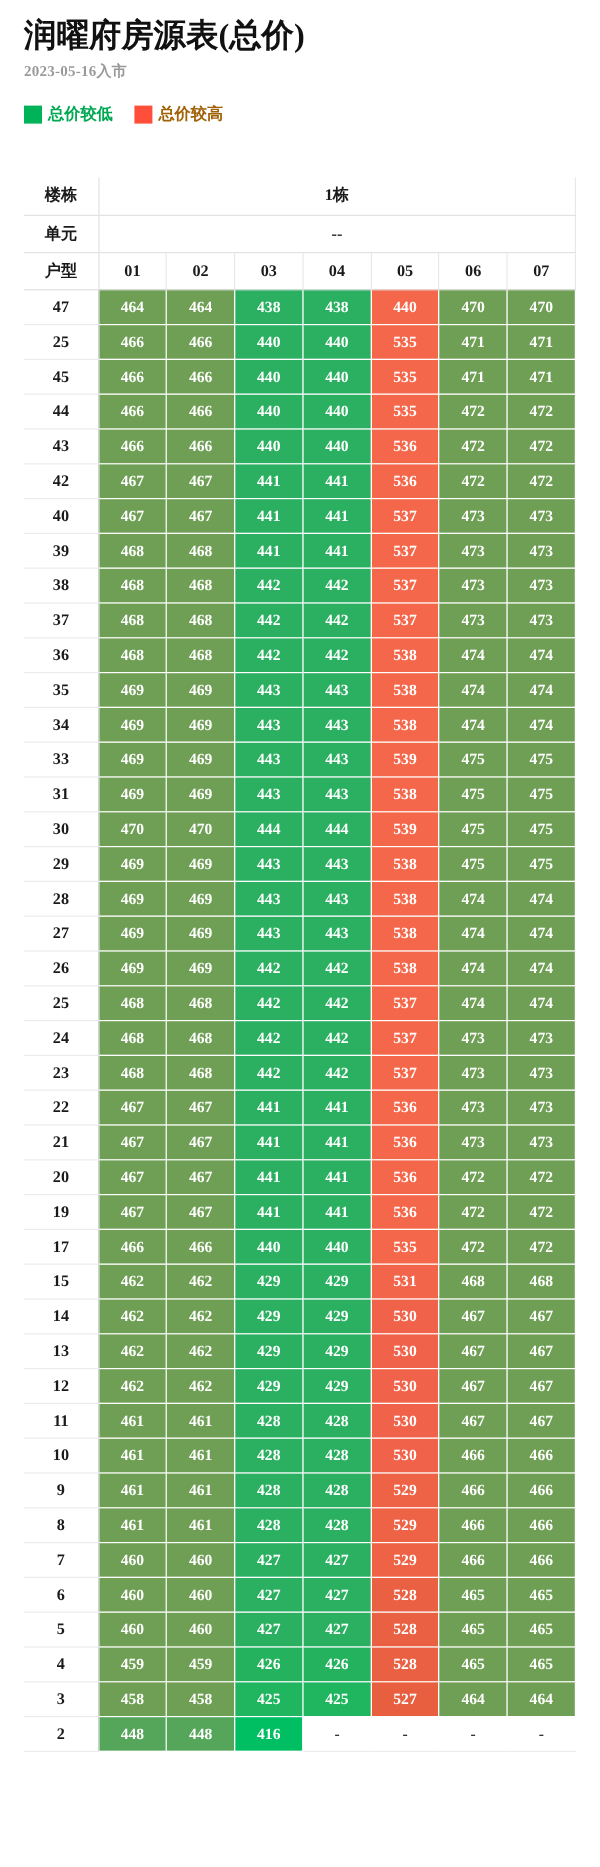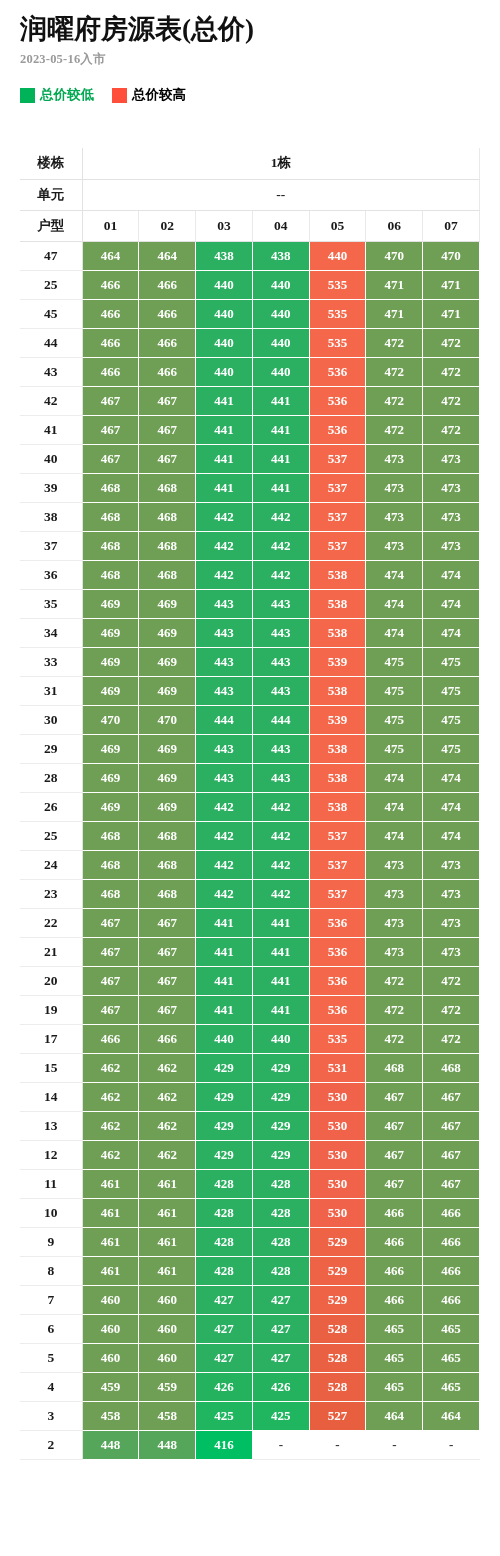--- a/index.html
+++ b/index.html
@@ -118,21 +118,21 @@
     <div class="subtitle">2023-05-16入市</div>
   </div>
 
   <div class="legend" id="legend-root">
       <div class="legend-item">
         <span class="legend-swatch" style="background: rgb(0, 179, 89);"></span>
         <span class="legend-label" style="color: rgb(0, 168, 81);">总价较低</span>
       </div>
       <div class="legend-item">
         <span class="legend-swatch" style="background: rgb(255, 79, 58);"></span>
-        <span class="legend-label" style="color: #000000;">总价较高</span>
+        <span class="legend-label" style="color: #a16207;">总价较高</span>
       </div>
     </div>
 
   <div class="table-wrap">
     <table class="grid">
       <tbody id="table-body">
           <tr class="hrow">
             <td class="lbl">楼栋</td>
             <td class="lastcol" colspan="7">1栋</td>
           </tr>
@@ -204,30 +204,20 @@
             <td class="floor">42</td>
             <td style="background: rgb(111, 159, 85);">467</td>
             <td style="background: rgb(111, 159, 85);">467</td>
             <td style="background: rgb(43, 176, 98);">441</td>
             <td style="background: rgb(43, 176, 98);">441</td>
             <td style="background: rgb(245, 103, 74);">536</td>
             <td style="background: rgb(111, 159, 85);">472</td>
             <td style="background: rgb(111, 159, 85);">472</td>
           </tr>
           <tr class="drow">
-            <td class="floor">41</td>
-            <td style="background: rgb(111, 159, 85);">467</td>
-            <td style="background: rgb(111, 159, 85);">467</td>
-            <td style="background: rgb(43, 176, 98);">441</td>
-            <td style="background: rgb(43, 176, 98);">441</td>
-            <td style="background: rgb(245, 103, 74);">536</td>
-            <td style="background: rgb(111, 159, 85);">472</td>
-            <td style="background: rgb(111, 159, 85);">472</td>
-          </tr>
-          <tr class="drow">
             <td class="floor">40</td>
             <td style="background: rgb(111, 159, 85);">467</td>
             <td style="background: rgb(111, 159, 85);">467</td>
             <td style="background: rgb(43, 176, 98);">441</td>
             <td style="background: rgb(43, 176, 98);">441</td>
             <td style="background: rgb(245, 103, 74);">537</td>
             <td style="background: rgb(111, 159, 85);">473</td>
             <td style="background: rgb(111, 159, 85);">473</td>
           </tr>
           <tr class="drow">
@@ -325,20 +315,30 @@
             <td style="background: rgb(111, 159, 85);">469</td>
             <td style="background: rgb(111, 159, 85);">469</td>
             <td style="background: rgb(43, 176, 98);">443</td>
             <td style="background: rgb(43, 176, 98);">443</td>
             <td style="background: rgb(245, 103, 74);">538</td>
             <td style="background: rgb(111, 159, 85);">475</td>
             <td style="background: rgb(111, 159, 85);">475</td>
           </tr>
           <tr class="drow">
             <td class="floor">28</td>
+            <td style="background: rgb(111, 159, 85);">469</td>
+            <td style="background: rgb(111, 159, 85);">469</td>
+            <td style="background: rgb(43, 176, 98);">443</td>
+            <td style="background: rgb(43, 176, 98);">443</td>
+            <td style="background: rgb(245, 103, 74);">538</td>
+            <td style="background: rgb(111, 159, 85);">474</td>
+            <td style="background: rgb(111, 159, 85);">474</td>
+          </tr>
+          <tr class="drow">
+            <td class="floor">27</td>
             <td style="background: rgb(111, 159, 85);">469</td>
             <td style="background: rgb(111, 159, 85);">469</td>
             <td style="background: rgb(43, 176, 98);">443</td>
             <td style="background: rgb(43, 176, 98);">443</td>
             <td style="background: rgb(245, 103, 74);">538</td>
             <td style="background: rgb(111, 159, 85);">474</td>
             <td style="background: rgb(111, 159, 85);">474</td>
           </tr>
           <tr class="drow">
             <td class="floor">26</td>

